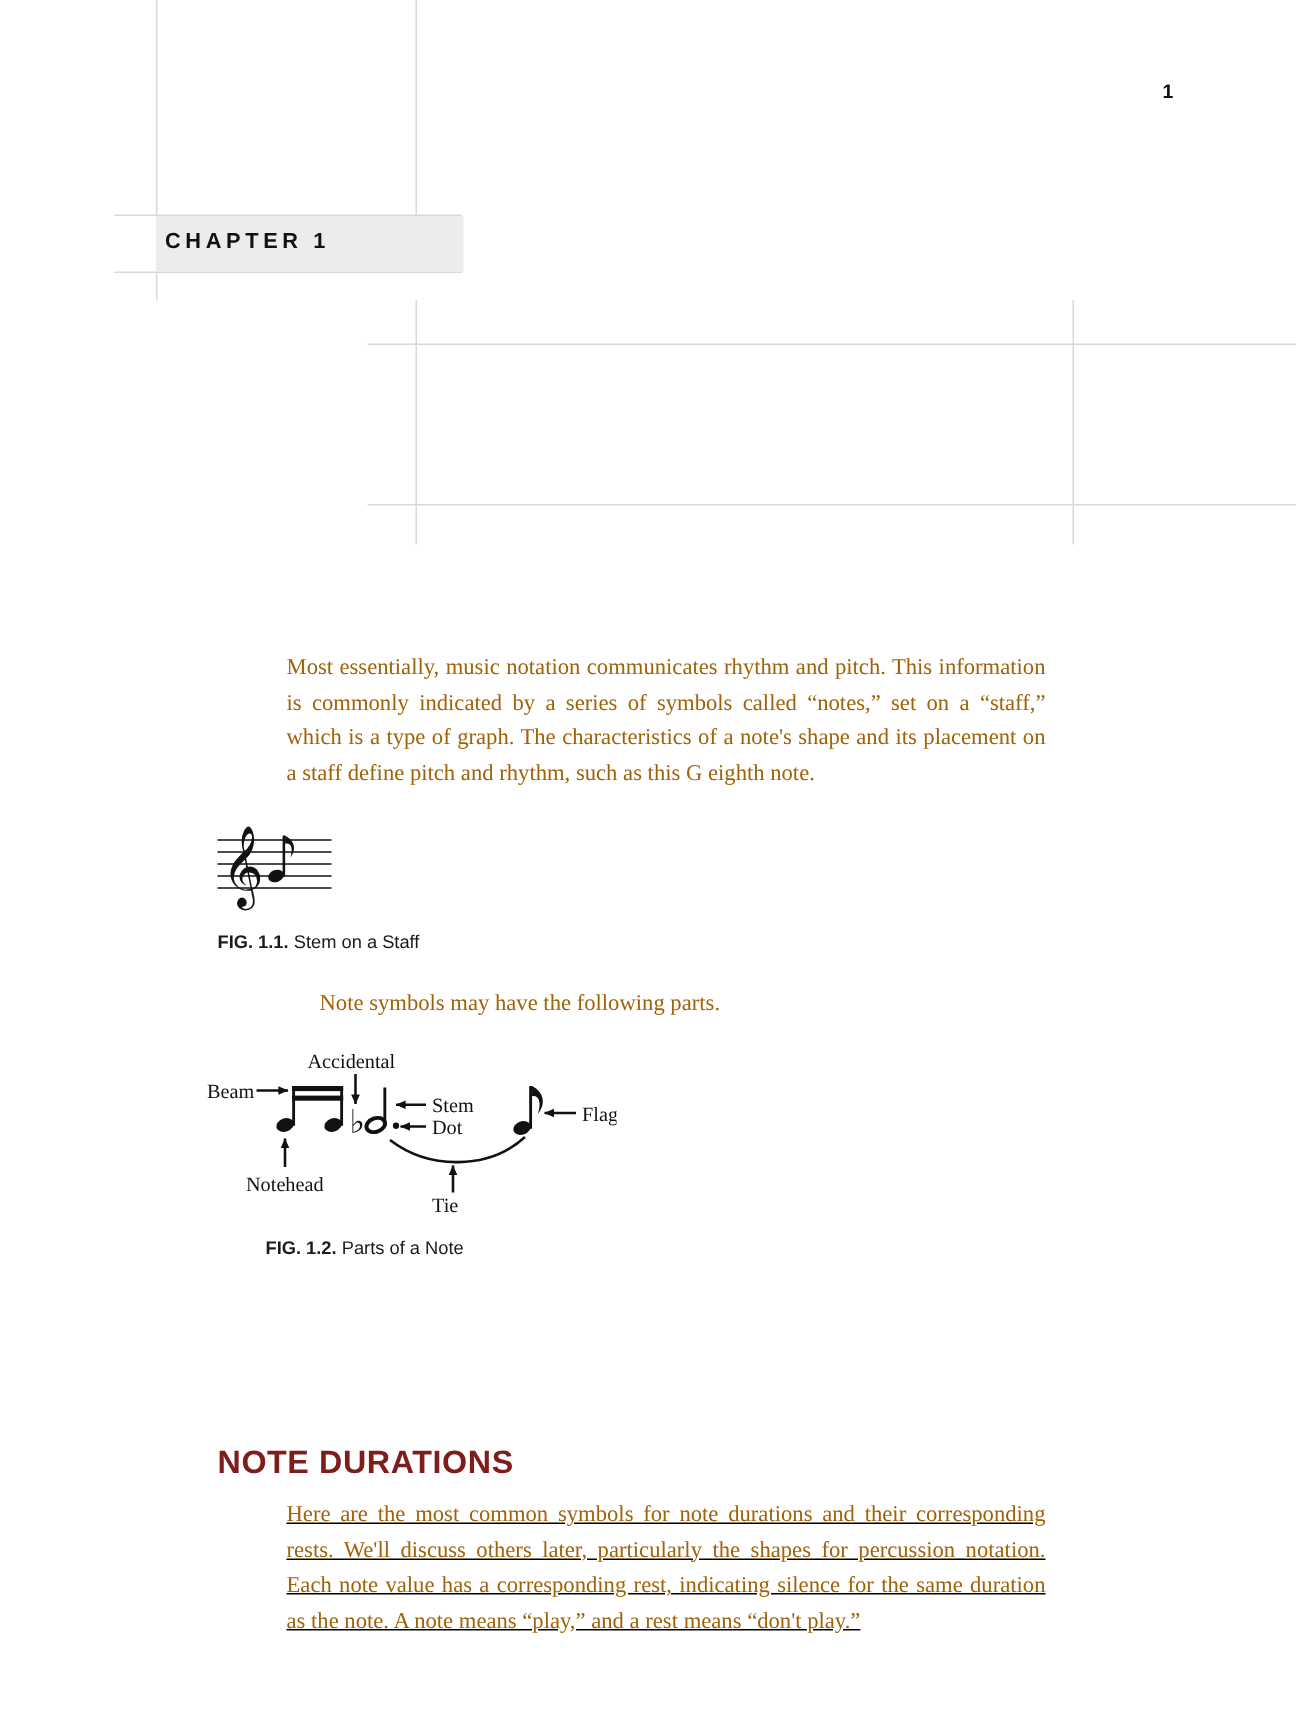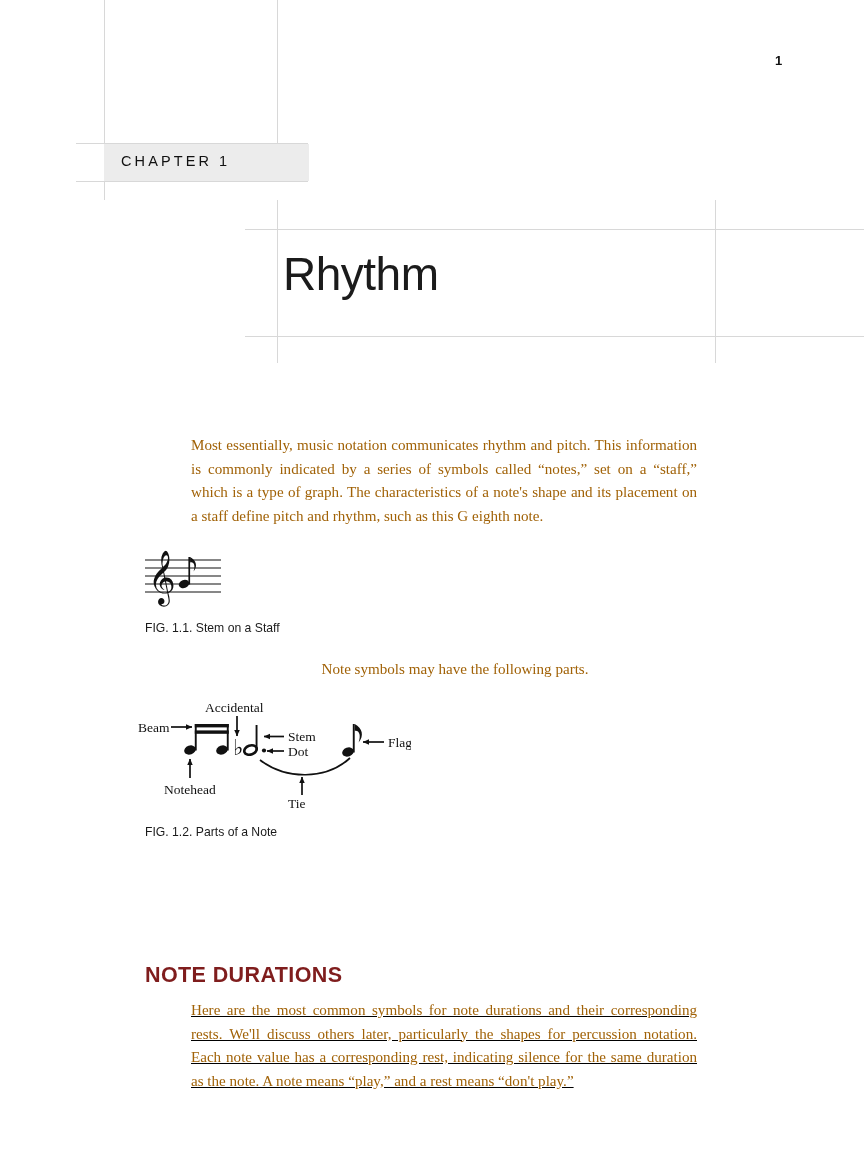--- a/index.html
+++ b/index.html
@@ -40,24 +40,24 @@
   .chapter-band {
     position: absolute;
     left: 104px;
     top: 144px;
     width: 205px;
     height: 37px;
     background: #ececec;
   }
   .chapter-band-label {
     position: absolute;
-    left: 121px;
+    left: 110px;
     top: 153px;
     font-family: "Liberation Sans", sans-serif;
-    font-weight: normal;
+    font-weight: bold;
     font-size: 14.5px;
     letter-spacing: 3.1px;
     color: #111;
   }
 
   
   .chapter-title {
     position: absolute;
     left: 283px;
     top: 251px;
@@ -77,33 +77,33 @@
   }
   p.body {
     margin: 0;
     font-family: "Liberation Serif", serif;
     font-size: 15.1px;
     line-height: 23.6px;
     color: #a16207;
     text-align: justify;
   }
   p.body.indent { text-indent: 22px; }
-  p.body.nojust { text-align: center; }
+  p.body.nojust { text-align: left; }
 
   
   .fig-caption {
     position: absolute;
     left: 145px;
     font-family: "Liberation Sans", sans-serif;
     font-size: 12.2px;
     color: #1b1b1b;
     white-space: nowrap;
   }
   .fig-caption b {
-    font-weight: normal;
+    font-weight: bold;
   }
 
   
   .section-heading {
     position: absolute;
     left: 145px;
     top: 963px;
     font-family: "Liberation Sans", sans-serif;
     font-weight: bold;
     font-size: 21.5px;
@@ -134,21 +134,20 @@
   <div class="guide-v" style="left:277px; top:200px; height:163px;"></div>
   <div class="guide-v" style="left:715px; top:200px; height:163px;"></div>
   <div class="guide-h" style="left:245px; top:229px; width:619px;"></div>
   <div class="guide-h" style="left:245px; top:336px; width:619px;"></div>
 
   <div class="folio">1</div>
 
   <div class="chapter-band"></div>
   <div class="chapter-band-label">CHAPTER 1</div>
 
-  <div class="chapter-title">Rhythm</div>
 
   <div class="body-col" style="top:434px;">
     <p class="body">Most essentially, music notation communicates rhythm and pitch. This information is commonly indicated by a series of symbols called “notes,” set on a “staff,” which is a type of graph. The characteristics of a note's shape and its placement on a staff define pitch and rhythm, such as this G eighth note.</p>
   </div>
 
   <div class="fig" style="left:138px; top:548px;">
     <svg width="190" height="62" viewBox="0 0 190 62" xmlns="http://www.w3.org/2000/svg">
 
       <g stroke="#111" stroke-width="1.1">
         <line x1="7" y1="12" x2="83" y2="12"></line>
@@ -226,21 +225,21 @@
       <text class="lbl" x="2" y="34" font-size="13.5">Beam</text>
       <text class="lbl" x="69" y="14" font-size="13.5">Accidental</text>
       <text class="lbl" x="152" y="43" font-size="13.5">Stem</text>
       <text class="lbl" x="152" y="58" font-size="13.5">Dot</text>
       <text class="lbl" x="252" y="49" font-size="13.5">Flag</text>
       <text class="lbl" x="28" y="96" font-size="13.5">Notehead</text>
       <text class="lbl" x="152" y="110" font-size="13.5">Tie</text>
     </svg>
   </div>
 
-  <div class="fig-caption" style="top:825px;">
+  <div class="fig-caption" style="top:825px;margin-left:32px;">
     <b>FIG. 1.2.</b>
     <span>Parts of a Note</span>
   </div>
 
 
   <div class="section-heading">NOTE DURATIONS</div>
 
   <div class="body-col" style="top:999px;text-decoration:underline;">
     <p class="body">Here are the most common symbols for note durations and their corresponding rests. We'll discuss others later, particularly the shapes for percussion notation. Each note value has a corresponding rest, indicating silence for the same duration as the note. A note means “play,” and a rest means “don't play.”</p>
   </div>

